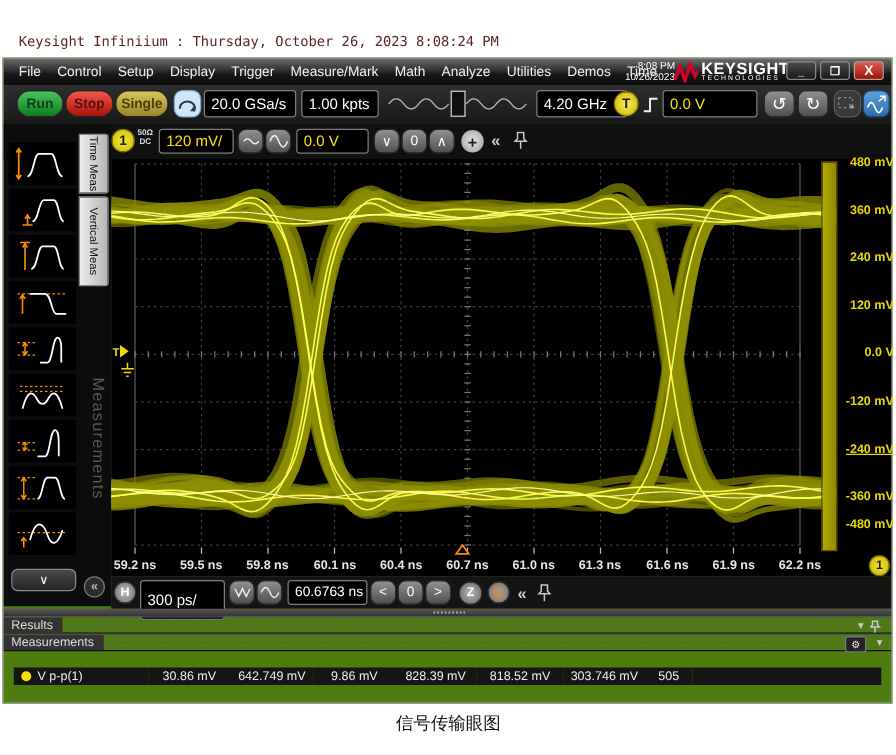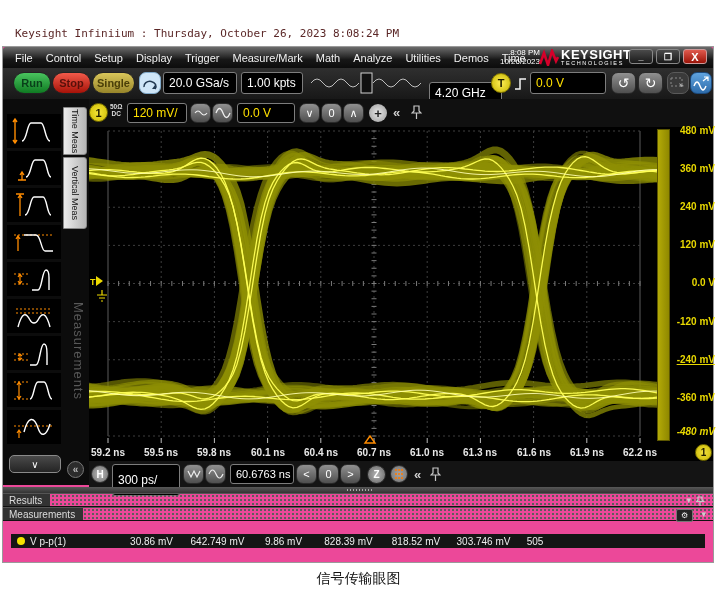--- a/index.html
+++ b/index.html
@@ -1,19 +1,19 @@
 <!DOCTYPE html>
 <html><head>
 <meta charset="utf-8">
 <style>
   html,body{margin:0;padding:0;}
   body{width:717px;height:604px;background:#ffffff;font-family:"Liberation Sans",sans-serif;position:relative;overflow:hidden;}
   .abs{position:absolute;}
   .doc-title{position:absolute;left:15px;top:27px;font-family:"DejaVu Sans Mono",monospace;font-size:11px;color:#5b2727;white-space:pre;}
-  .app{position:absolute;left:2px;top:46px;width:712px;height:517px;background:#ec4899;border:1px solid #9a9a9a;box-sizing:border-box;}
+  .app{position:absolute;left:2px;top:46px;width:712px;height:517px;background:#4d7c0f;border:1px solid #9a9a9a;box-sizing:border-box;}
   
   .menubar{position:absolute;left:0;top:0;width:710px;height:21px;background:linear-gradient(#6b6b6b,#2e2e2e 45%,#171717 60%,#0c0c0c);border-radius:3px 3px 0 0;}
   .menu-items{position:absolute;left:12px;top:0;height:21px;display:flex;align-items:center;gap:13px;}
   .menu-item{font-size:11px;color:#f2f2f2;white-space:nowrap;cursor:default;}
   .clock{position:absolute;left:479px;top:2px;width:58px;text-align:right;color:#fff;font-size:8px;line-height:8.5px;}
   .brand{position:absolute;left:558px;top:2px;color:#fff;}
   .brand .b1{font-size:13px;font-weight:bold;letter-spacing:.5px;line-height:12px;}
   .brand .b2{font-size:5.5px;letter-spacing:1.6px;line-height:5px;}
   .winbtn{width:24px;height:15px;border:1px solid #888;border-radius:3px;background:linear-gradient(#4a4a4a,#1a1a1a);color:#fff;font-size:9px;font-weight:bold;display:flex;align-items:center;justify-content:center;box-sizing:border-box;}
   .winbtn.close{background:linear-gradient(#e05a4e,#9c1408);border-color:#c99;font-size:11px;}
@@ -100,21 +100,21 @@
           <path d="M10,13 l4,0 -1,-4z" fill="#223a52"></path>
         </svg>
     </div>
     <div class="field" style="left:160px;top:4px;width:74px;height:22px;">20.0 GSa/s</div>
     <div class="field" style="left:238px;top:4px;width:62px;height:22px;">1.00 kpts</div>
     <svg class="abs" style="left:306px;top:3px;" width="118" height="24">
       <path d="M2,12 q6,-8 12,0 q6,8 12,0 q6,-8 12,0 q6,8 12,0" fill="none" stroke="#bdbdbd" stroke-width="1"></path>
       <rect x="52" y="2" width="11" height="20" fill="#101010" stroke="#cfcfcf" stroke-width="1"></rect>
       <path d="M64,12 q6,-8 12,0 q6,8 12,0 q6,-8 12,0 q6,8 12,0" fill="none" stroke="#bdbdbd" stroke-width="1"></path>
     </svg>
-    <div class="field" style="left:426px;top:4px;width:73px;height:22px;margin-top:10px;">4.20 GHz</div>
+    <div class="field" style="left:426px;top:4px;width:73px;height:22px;">4.20 GHz</div>
     <div class="circ" style="left:488px;top:5px;width:20px;height:20px;background:radial-gradient(#ffee55,#c5b400);border:1px solid #8a7d00;color:#1c1a00;font-size:11px;">T</div>
     <svg class="abs" style="left:511px;top:8px;" width="14" height="15">
       <path d="M1,13 h5 v-10 h6" fill="none" stroke="#f5f5f5" stroke-width="1.5"></path>
     </svg>
     <div class="field yellowtext" style="left:527px;top:4px;width:76px;height:22px;">0.0 V</div>
     <div class="gbtn" style="left:608px;top:4px;width:25px;height:22px;font-size:14px;">↺</div>
     <div class="gbtn" style="left:635px;top:4px;width:25px;height:22px;font-size:14px;">↻</div>
     <div class="gbtn" style="left:664px;top:4px;width:22px;height:22px;background:#3a3a3a;border-color:#5a5a5a;">
       <svg width="16" height="14">
           <rect x="1" y="2" width="11" height="8" fill="none" stroke="#8a8a8a" stroke-dasharray="2 2"></rect>
@@ -421,21 +421,21 @@
 
     <div class="vstrip"></div>
     <div class="vlabel" style="top:-2px;">480 mV</div>
     <div class="vlabel" style="top:36px;">360 mV</div>
     <div class="vlabel" style="top:74px;">240 mV</div>
     <div class="vlabel" style="top:112px;">120 mV</div>
     <div class="vlabel" style="top:150px;">0.0 V</div>
     <div class="vlabel" style="top:189px;">-120 mV</div>
     <div class="vlabel" style="top:227px;text-decoration:underline;">-240 mV</div>
     <div class="vlabel" style="top:265px;">-360 mV</div>
-    <div class="vlabel" style="top:299px;font-style:italic;">-480 mV</div>
+    <div class="vlabel" style="top:287px;">-480 mV</div>
     <div class="circ" style="left:606px;top:317px;width:17px;height:17px;background:radial-gradient(#f2e140,#c9b800);border:1px solid #7a7000;color:#201d00;font-size:10px;">1</div>
 
     <div class="tlabel" style="left:-3px;">59.2 ns</div>
     <div class="tlabel" style="left:50px;">59.5 ns</div>
     <div class="tlabel" style="left:103px;">59.8 ns</div>
     <div class="tlabel" style="left:157px;">60.1 ns</div>
     <div class="tlabel" style="left:210px;">60.4 ns</div>
     <div class="tlabel" style="left:263px;">60.7 ns</div>
     <div class="tlabel" style="left:316px;">61.0 ns</div>
     <div class="tlabel" style="left:369px;">61.3 ns</div>

